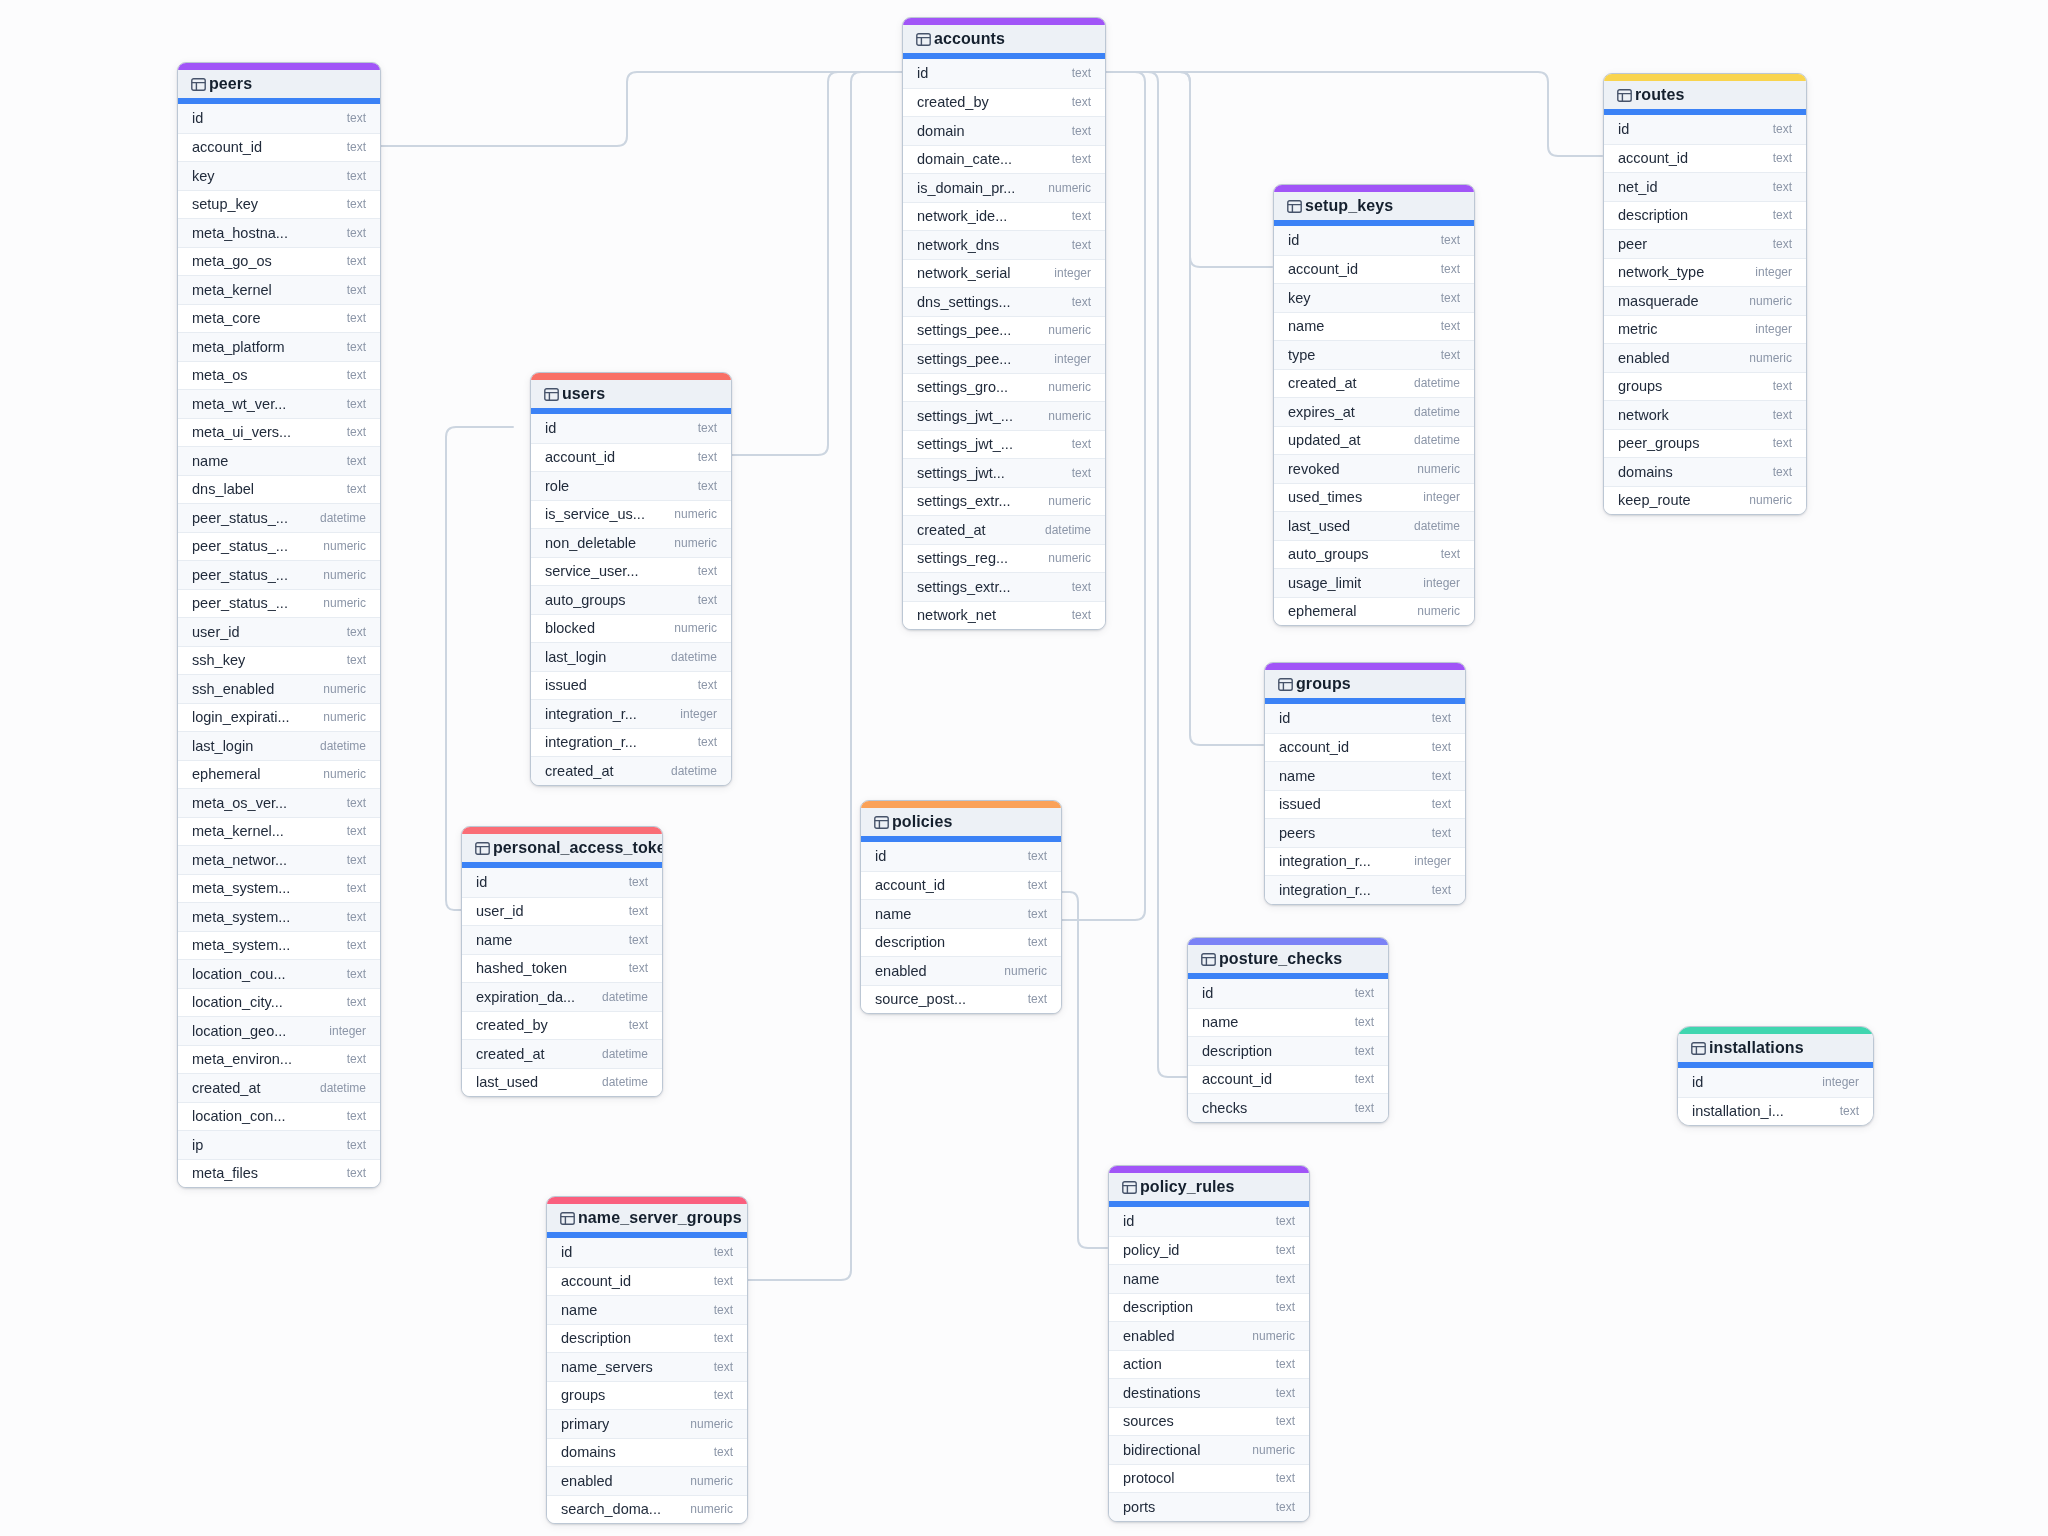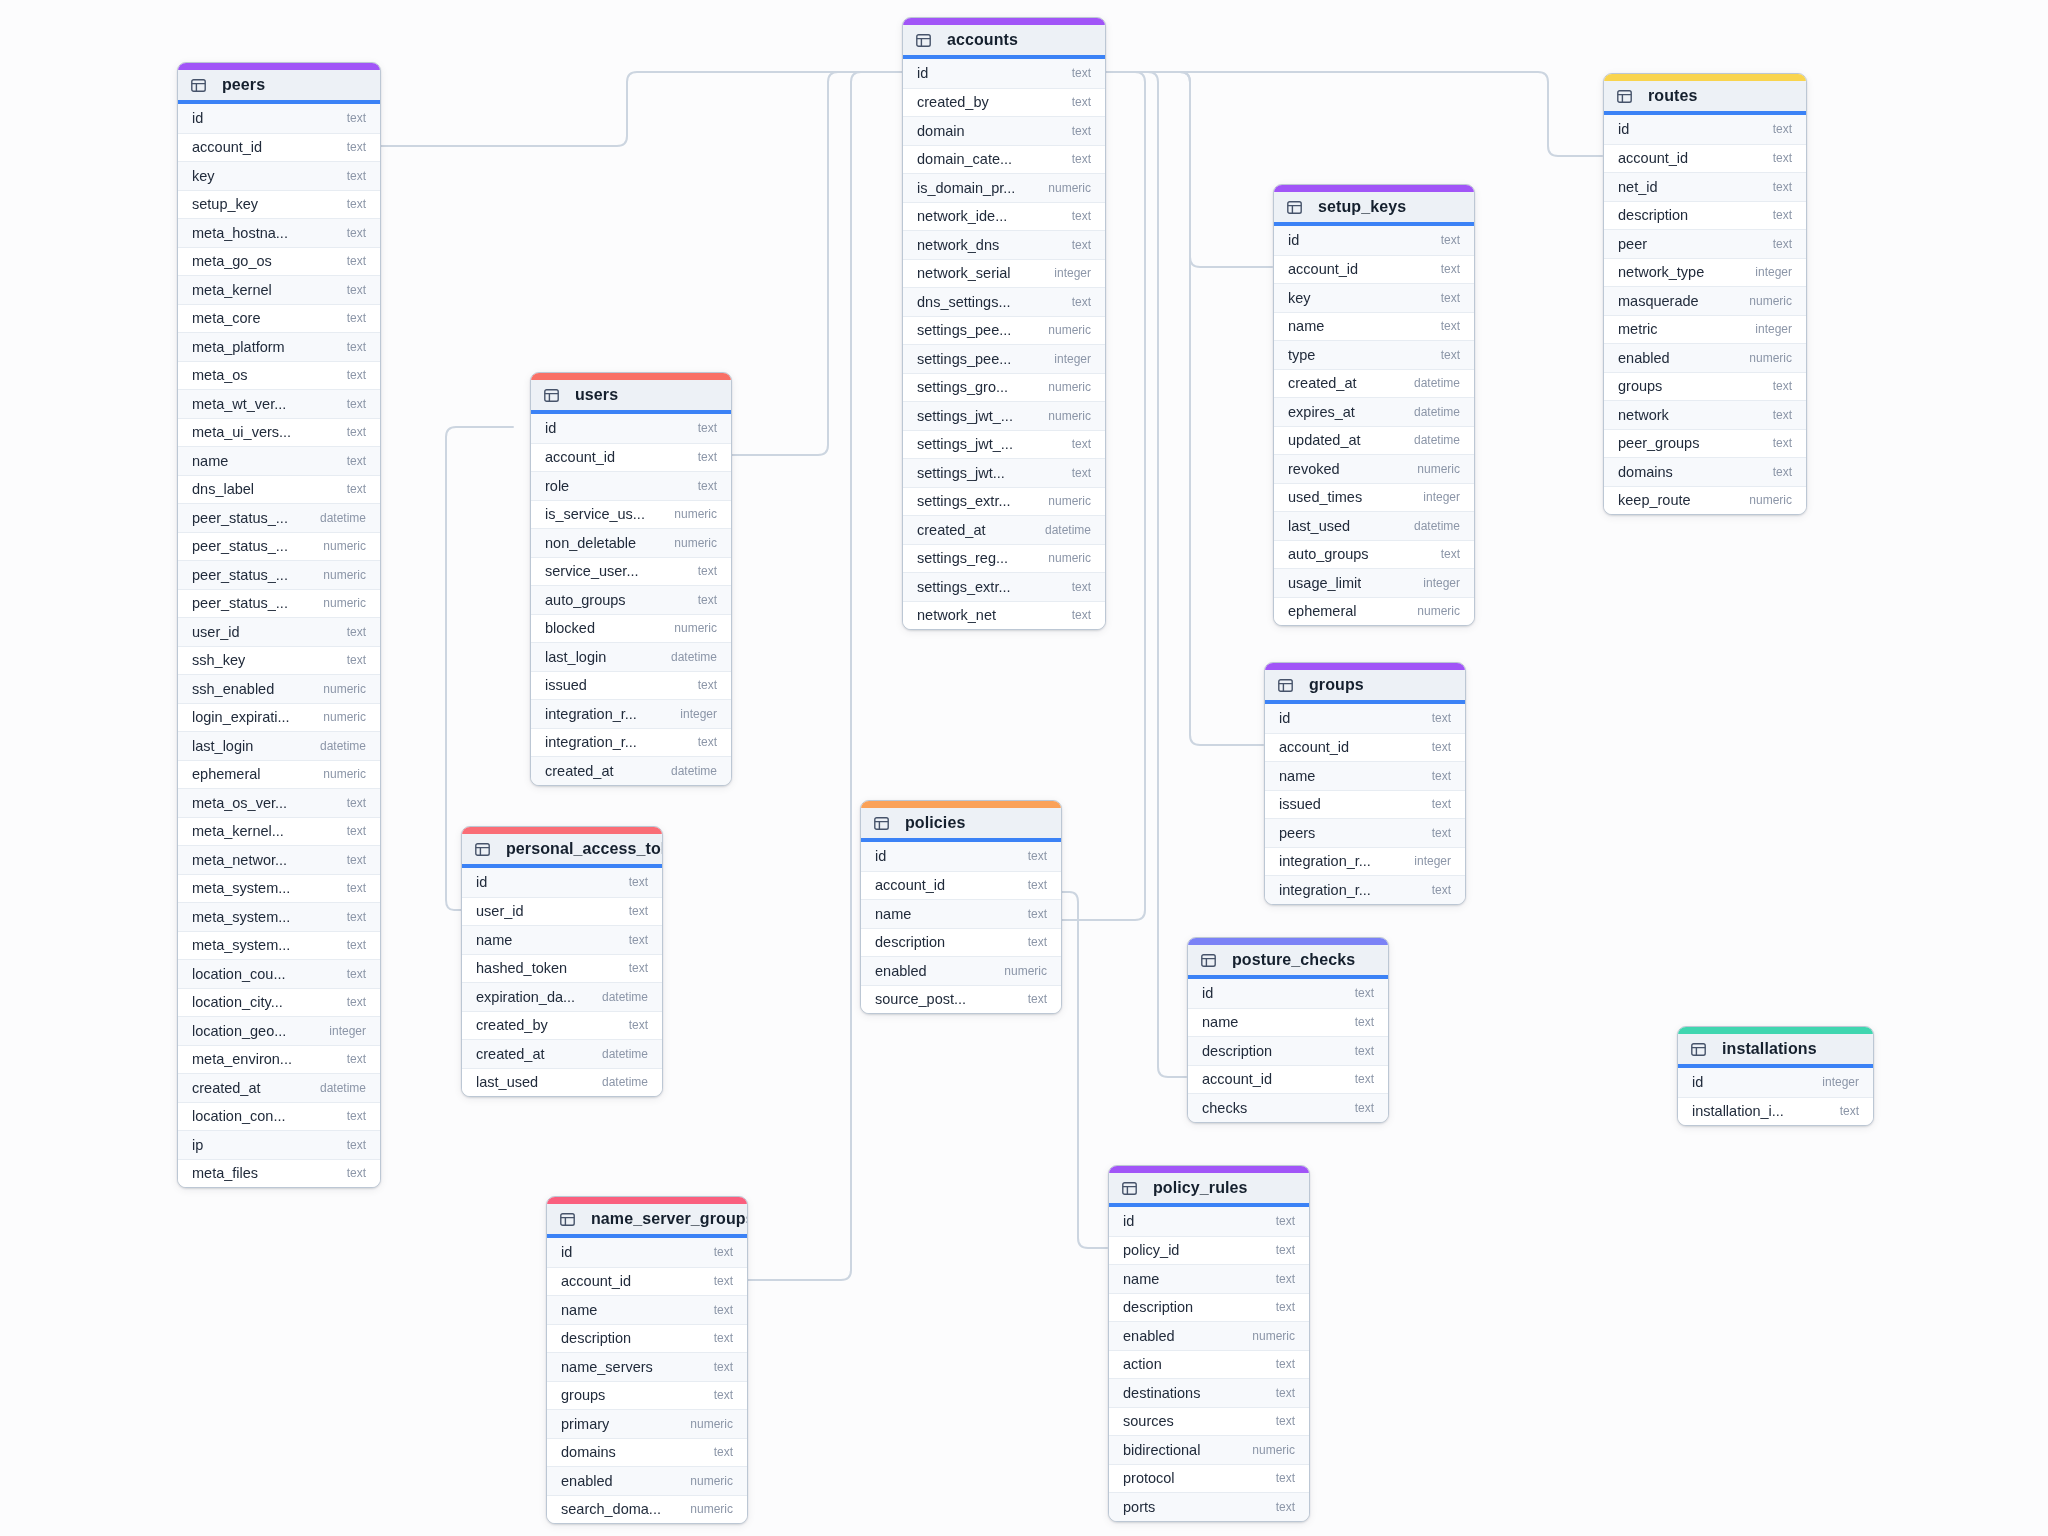--- a/index.html
+++ b/index.html
@@ -10,22 +10,22 @@
   }
   #canvas{position:absolute;inset:0;}
   #relationships{position:absolute;inset:0;width:2048px;height:1536px;}
   #relationships path{fill:none;stroke:#ccd5e0;stroke-width:2;stroke-linecap:round;}
   .table-card{
     position:absolute;background:#ffffff;border:1px solid #bcc7d4;border-radius:9px;
     overflow:hidden;box-shadow:0 1px 2px rgba(15,23,42,.14),0 2px 8px rgba(15,23,42,.07);
   }
   .accent{height:7px;width:100%;}
   .thead{
-    display:flex;align-items:center;gap:16px;background:#edf1f6;
-    padding:8px 13px;border-bottom:4px solid #3b82f6;height:34px;box-sizing:border-box;
+    display:flex;align-items:center;gap:3px;background:#edf1f6;
+    padding:8px 13px;border-bottom:6px solid #3b82f6;height:34px;box-sizing:border-box;
   }
   .ticon{display:inline-flex;width:15px;height:13px;flex:none;}
   .tname{font-size:16px;font-weight:700;color:#15202e;letter-spacing:.1px;white-space:nowrap;}
   .tbody{display:block;}
   .frow{
     display:flex;align-items:center;justify-content:space-between;
     height:28.5px;box-sizing:border-box;padding:0 14px;background:#ffffff;
   }
   .frow:nth-child(odd){background:#f7f9fc;}
   .frow + .frow{border-top:1px solid #e7ecf2;}
@@ -790,21 +790,21 @@
         <div class="frow">
     <span class="fname">domains</span>
     <span class="ftype">text</span>
   </div>
         <div class="frow">
     <span class="fname">keep_route</span>
     <span class="ftype">numeric</span>
   </div>
       </div>
   </div>
-    <div class="table-card" style="left: 1677px; top: 1026px; width: 195px;">
+    <div class="table-card" style="left: 1677px; top: 1026px; width: 195px; border-radius: 13px;">
     <div class="accent" style="background: rgb(64, 214, 176);"></div>
     <div class="thead">
       <span class="ticon">
         <svg viewBox="0 0 15 13" width="15" height="13" xmlns="http://www.w3.org/2000/svg">
           <rect x="0.8" y="0.8" width="13.4" height="11.4" rx="1.8" fill="none" stroke="#46536a" stroke-width="1.4"></rect>
           <line x1="0.8" y1="4.6" x2="14.2" y2="4.6" stroke="#46536a" stroke-width="1.4"></line>
           <line x1="5.4" y1="4.6" x2="5.4" y2="12.2" stroke="#46536a" stroke-width="1.4"></line>
         </svg>
       </span>
       <span class="tname">installations</span>

